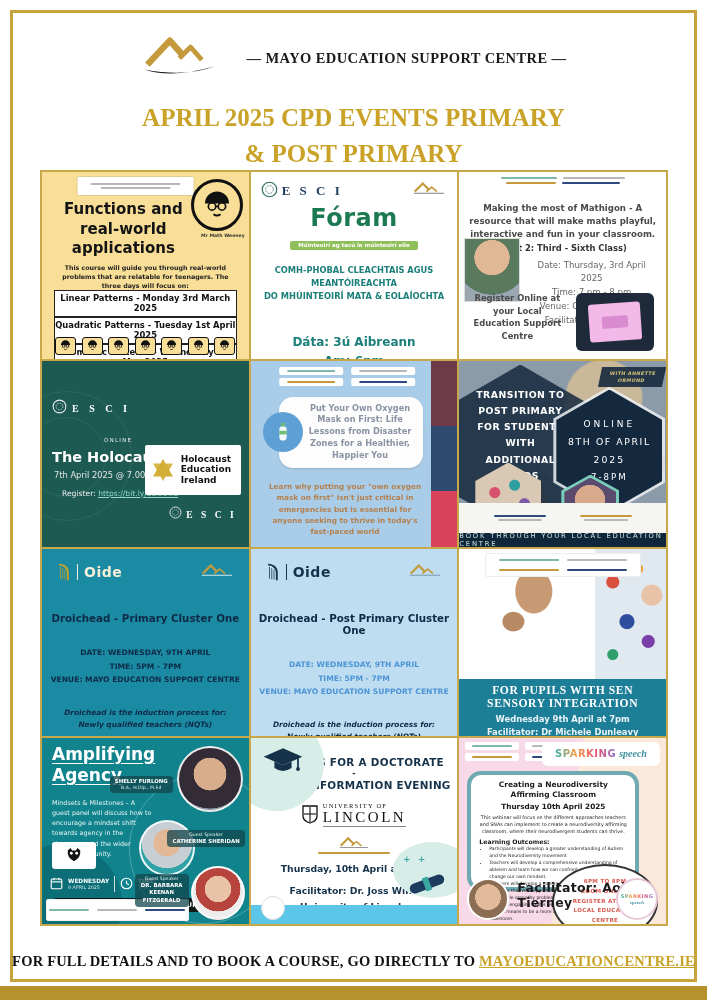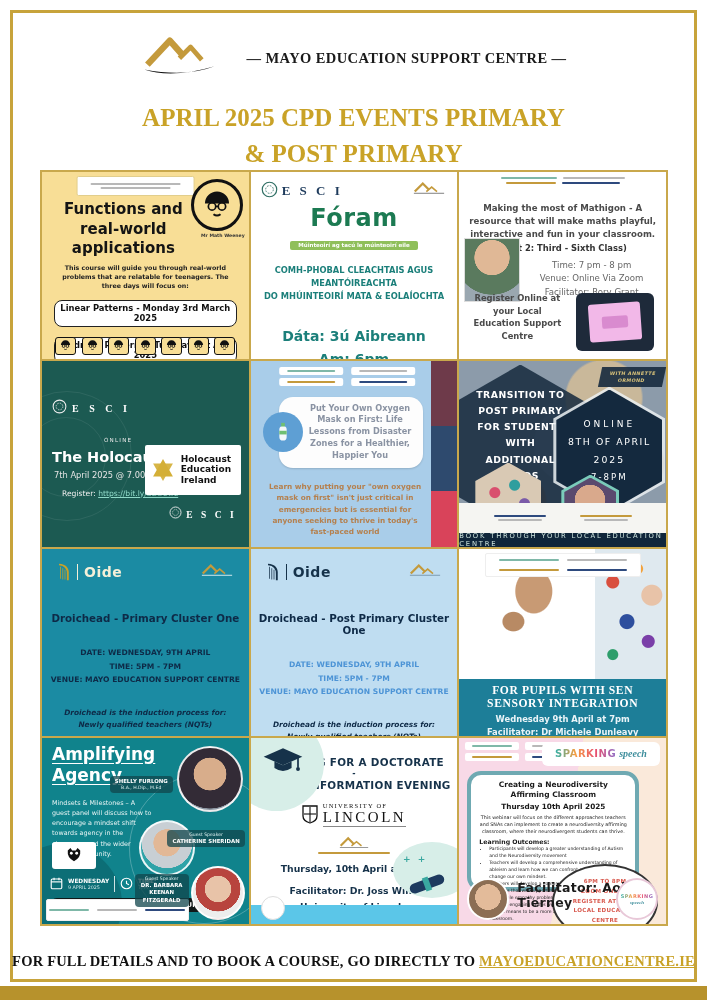--- a/index.html
+++ b/index.html
@@ -17,33 +17,33 @@
 .cell{border:1px solid #C9A84C;position:relative;overflow:hidden;background:#fff}
 .ln{height:2px;background:#B8B8B8;border-radius:1px}
 .mini-box{background:#fff;border-radius:2px;display:flex;align-items:center;justify-content:center;gap:3px}
 
 .c-func{background:#F8DE96}
 .func-strip{position:absolute;top:4px;left:50%;transform:translateX(-58%);width:118px;height:20px;border:1px solid #E2CE8C;flex-direction:column;gap:2px;padding:2px}
 .func-badge{position:absolute;top:7px;right:6px;width:52px;height:52px;border:3px solid #111;border-radius:50%;background:#F8DE96;display:flex;align-items:center;justify-content:center}
 .func-badge-cap{position:absolute;top:61px;right:4px;font-size:4.6px;font-weight:700;color:#333}
 .func-title{margin:28px 54px 0 10px;text-align:center;font-size:15px;font-weight:800;color:#141414;line-height:1.3}
 .func-intro{margin:4px 12px 0;text-align:center;font-size:6.3px;font-weight:700;color:#222;line-height:1.45}
-.func-bar{margin:10px 12px 0;background:#fff;border:1.2px solid #222;border-radius:8px;text-align:center;font-size:8.4px;font-weight:700;color:#111;padding:2.5px 0}
+.func-bar{margin:0 12px 0;background:#fff;border:1.2px solid #222;border-radius:0;text-align:center;font-size:8.4px;font-weight:700;color:#111;padding:2.5px 0}
 .func-faces{position:absolute;bottom:4px;left:0;right:0;display:flex;justify-content:space-evenly;padding:0 8px}
 .face-box{width:21px;height:18px;border:1.5px solid #111;border-radius:3px;display:flex;align-items:center;justify-content:center;background:#F8DE96}
 
 .foram-head{display:flex;justify-content:space-between;align-items:flex-start;padding:8px 10px 0}
 .esci-wrap{display:flex;align-items:center;gap:4px}
 .esci-letters{font-family:"Liberation Serif",serif;font-weight:700;letter-spacing:3px;color:#1E3B5C}
 .foram-center{text-align:center;margin-top:4px}
 .foram-w1{font-size:24px;font-weight:800;color:#1C7A52;letter-spacing:.5px}
 .foram-w2{font-size:20px;font-weight:800;color:#A8CE4C;letter-spacing:1px}
 .foram-tag{display:inline-block;background:#8FBF5A;color:#fff;font-size:5.5px;font-weight:700;padding:1.5px 8px;border-radius:2px;margin-top:2px}
 .foram-heading{margin-top:13px;text-align:center;color:#1B7F7A;font-weight:700;font-size:8.3px;line-height:1.55}
-.foram-details{margin-top:22px;text-align:center;color:#1B7F7A;font-weight:700;font-size:14px;line-height:1.65}
+.foram-details{margin-top:30px;text-align:center;color:#1B7F7A;font-weight:700;font-size:12px;line-height:1.65}
 
 .mat-strip{position:absolute;top:5px;left:50%;transform:translateX(-50%);width:170px;display:flex;flex-direction:column;gap:3px;align-items:center}
 .mat-strip .r{display:flex;gap:6px;align-items:center}
 .mat-title{margin:30px 8px 0;text-align:center;font-size:8.6px;font-weight:700;color:#4A4A4A;line-height:1.5}
 .mat-sub{margin-top:2px;text-align:center;font-size:8.4px;font-weight:700;color:#333}
 .mat-photo{position:absolute;left:5px;top:66px;width:56px;height:64px;background:radial-gradient(circle at 50% 30%,#E0B896 0 34%,#5A7A5E 35% 72%,#9AA7B0 73%);border:1px solid #ddd}
 .mat-details{margin:6px 8px 0 66px;text-align:center;color:#666;font-size:8.6px;line-height:1.6}
 .mat-reg{position:absolute;left:10px;bottom:16px;width:96px;text-align:center;font-size:8.4px;font-weight:700;color:#4A4A4A;line-height:1.5}
 .mat-graphic{position:absolute;right:12px;bottom:8px;width:78px;height:58px;background:#1E2A3A;border-radius:6px;display:flex;align-items:center;justify-content:center}
 .mat-pink{width:52px;height:38px;background:#F2B8E8;transform:rotate(-4deg);border-radius:3px;display:flex;align-items:center;justify-content:center}
@@ -320,20 +320,21 @@
         </div>
         <div class="r">
           <i class="ln" style="width:50px;background:#C49A3C"></i>
           <i class="ln" style="width:58px;background:#2E4A7E"></i>
         </div>
       </div>
       <div class="mat-title">Making the most of Mathigon - A resource that will make maths playful, interactive and fun in your classroom.</div>
       <div class="mat-sub">(Part 2: Third - Sixth Class)</div>
       <div class="mat-photo"></div>
       <div class="mat-details">
+        <div>Date: Thursday, 3rd April 2025</div>
         <div>Time: 7 pm - 8 pm</div>
         <div>Venue: Online Via Zoom</div>
         <div>Facilitator: Rory Grant</div>
       </div>
       <div class="mat-reg">Register Online at your Local Education Support Centre</div>
       <div class="mat-graphic">
         <div class="mat-pink">
             <i></i>
           </div>
       </div>

